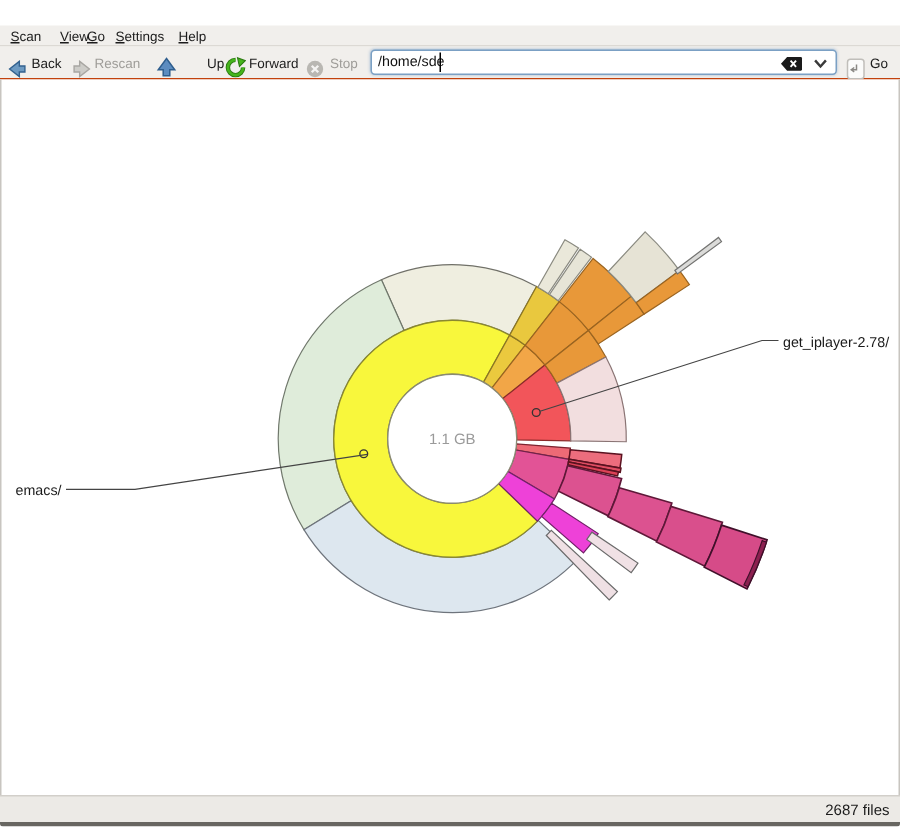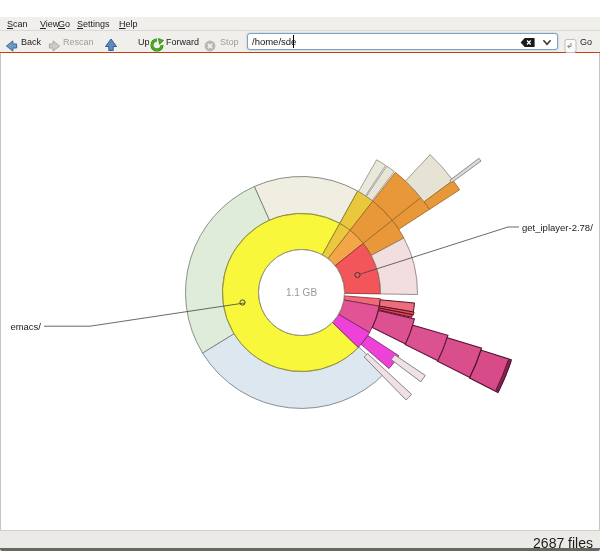--- a/index.html
+++ b/index.html
@@ -16,21 +16,21 @@
 .menubar{position:absolute;left:0;top:17px;width:600px;height:14px;background:#f1efec;border-bottom:1px solid #dcd9d4;font-size:9px;color:#1c1c1c;padding-left:42px;}
 .menubar span{position:absolute;top:2px;}
 .menubar u{text-decoration:underline;text-underline-offset:1px;}
 .toolbar{position:absolute;left:0;top:31px;width:600px;height:22px;background:#f1efec;border-bottom:1px solid #c2410c;font-size:9px;color:#1c1c1c;}
 .tb{position:absolute;top:0;height:22px;line-height:22px;}
 .gray{color:#9f9d99;}
 .combo{position:absolute;left:247px;top:2px;width:311px;height:17px;background:#fff;border:1px solid #7ba0c4;border-radius:3px;box-shadow:0 0 2px rgba(90,140,190,0.5);}
 .combo .txt{position:absolute;left:4px;top:2px;font-size:9.5px;color:#111;}
 .caret{position:absolute;left:45px;top:1px;width:1px;height:13px;background:#000;}
 .statusbar{position:absolute;left:0;top:530px;width:600px;height:18px;background:#eceae6;border-top:1px solid #d2cfca;}
-.statusbar div{position:absolute;right:7px;top:4px;font-size:14px;color:#1c1c1c;}
+.statusbar div{position:absolute;right:7px;top:4px;font-size:10px;color:#1c1c1c;}
 .winbottom{position:absolute;left:0;top:548px;width:600px;height:3px;background:#686661;border-radius:0 0 2px 2px;}
 .content{position:absolute;left:0;top:53px;width:600px;height:477px;background:#fff;border-left:1px solid #c8c5c0;border-right:1px solid #c8c5c0;}
 </style></head>
 <body>
 <div class="win">
  <div class="menubar">
   <span style="left:7px"><u>S</u>can</span>
   <span style="left:40px"><u>V</u>iew</span>
   <span style="left:58px"><u>G</u>o</span>
   <span style="left:77px"><u>S</u>ettings</span>

